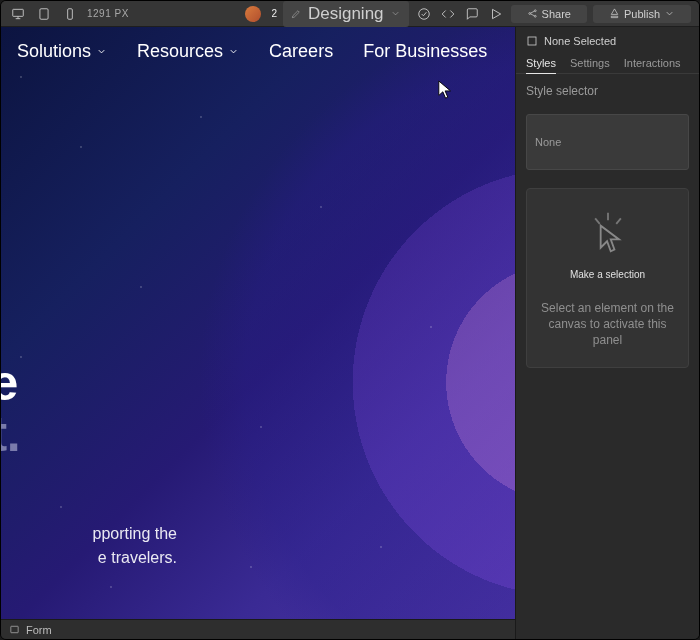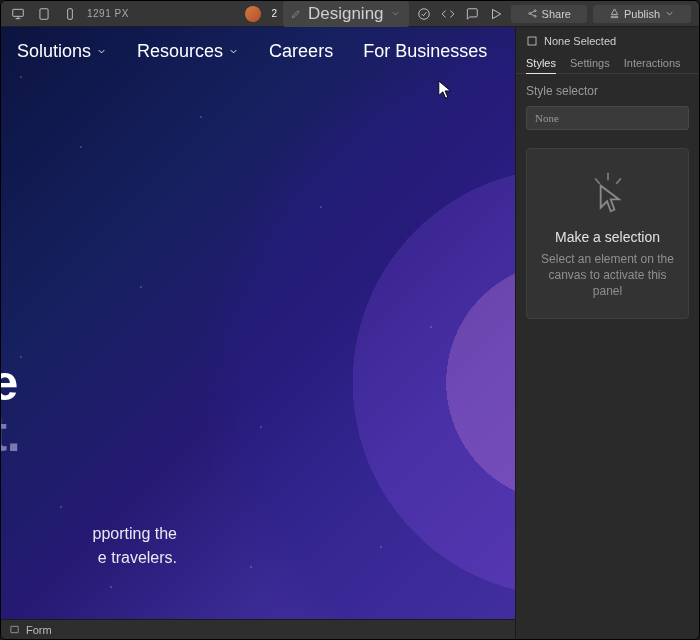--- a/index.html
+++ b/index.html
@@ -52,24 +52,24 @@
   .bottombar { position: absolute; bottom: 0; left: 0; right: 0; height: 20px; background: #2e2e2e; display: flex; align-items: center; gap: 6px; padding: 0 8px; font-size: 11px; color: #bcbcbc; border-top: 1px solid #1a1a1a; }
   .bottombar svg { width: 11px; height: 11px; stroke: #bcbcbc; fill: none; stroke-width: 1.5; }
   
   .panel { width: 184px; background: #2a2a2a; border-left: 1px solid #1a1a1a; display: flex; flex-direction: column; font-size: 11px; }
   .panel-row { display: flex; align-items: center; gap: 6px; padding: 8px 10px 6px; color: #cfcfcf; }
   .panel-row svg { width: 12px; height: 12px; stroke: #cfcfcf; fill: none; stroke-width: 1.6; }
   .tabs { display: flex; gap: 14px; padding: 4px 10px 0; border-bottom: 1px solid #3a3a3a; }
   .tab { padding-bottom: 4px; color: #9a9a9a; cursor: pointer; }
   .tab.active { color: #e6e6e6; border-bottom: 1px solid #e6e6e6; margin-bottom: -1px; }
   .section-label { padding: 10px 10px 4px; color: #9a9a9a; font-size: 12px; }
-  .selector-input { margin: 4px 10px 10px; background: #3a3a3a; border: 1px solid #474747; border-radius: 3px; padding: 5px 8px; color: #9a9a9a; font-size: 11px; font-family: Liberation Serif, serif; }
+  .selector-input { margin: 12px 10px 10px; background: #3a3a3a; border: 1px solid #474747; border-radius: 3px; padding: 21px 8px; color: #9a9a9a; font-size: 11px; }
   .placeholder-card { margin: 8px 10px; background: #333333; border: 1px solid #3f3f3f; border-radius: 4px; padding: 22px 12px 18px; text-align: center; color: #bcbcbc; }
   .placeholder-card .big-cursor { margin: 0 auto 14px; width: 44px; height: 44px; position: relative; }
-  .placeholder-card .title { color: #e2e2e2; font-size: 14px; margin-bottom: 6px; }
+  .placeholder-card .title { color: #e2e2e2; font-size: 10px; margin-bottom: 20px; }
   .placeholder-card .desc { color: #8f8f8f; font-size: 12px; line-height: 1.35; }
 </style>
 </head>
 <body>
 <div class="app">
 
 <div class="topbar">
   <div class="group">
     <span class="icon-btn">
       <svg viewBox="0 0 24 24">

